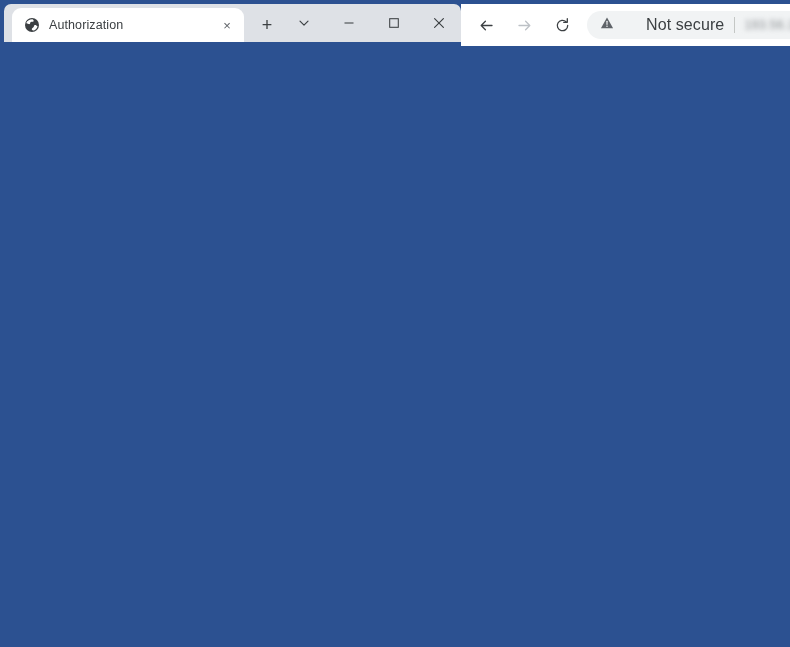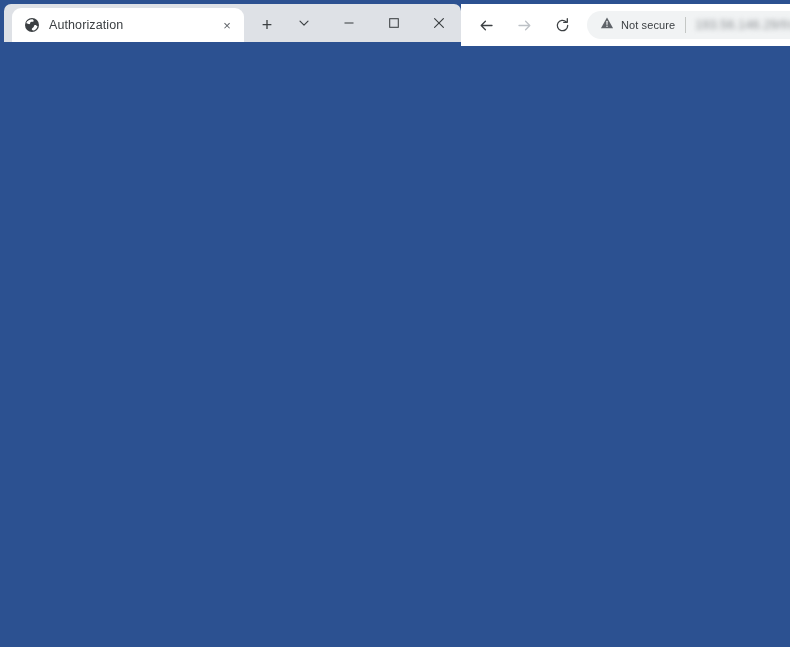--- a/index.html
+++ b/index.html
@@ -128,24 +128,25 @@
     display: flex;
     align-items: center;
     padding: 0 12px 0 13px;
     gap: 7px;
     min-width: 0;
   }
 
   #not-secure-icon { flex: 0 0 14px; display: block; }
 
   #not-secure-label {
-    font-size: 11px;
+    font-size: 16px;
     color: #3c4043;
     white-space: nowrap;
     letter-spacing: .1px;
+    margin-left: 25px;
   }
 
   #omnibox-divider {
     width: 1px;
     height: 16px;
     background: #c4c7c5;
     flex: 0 0 1px;
     margin: 0 2px 0 3px;
   }
 

